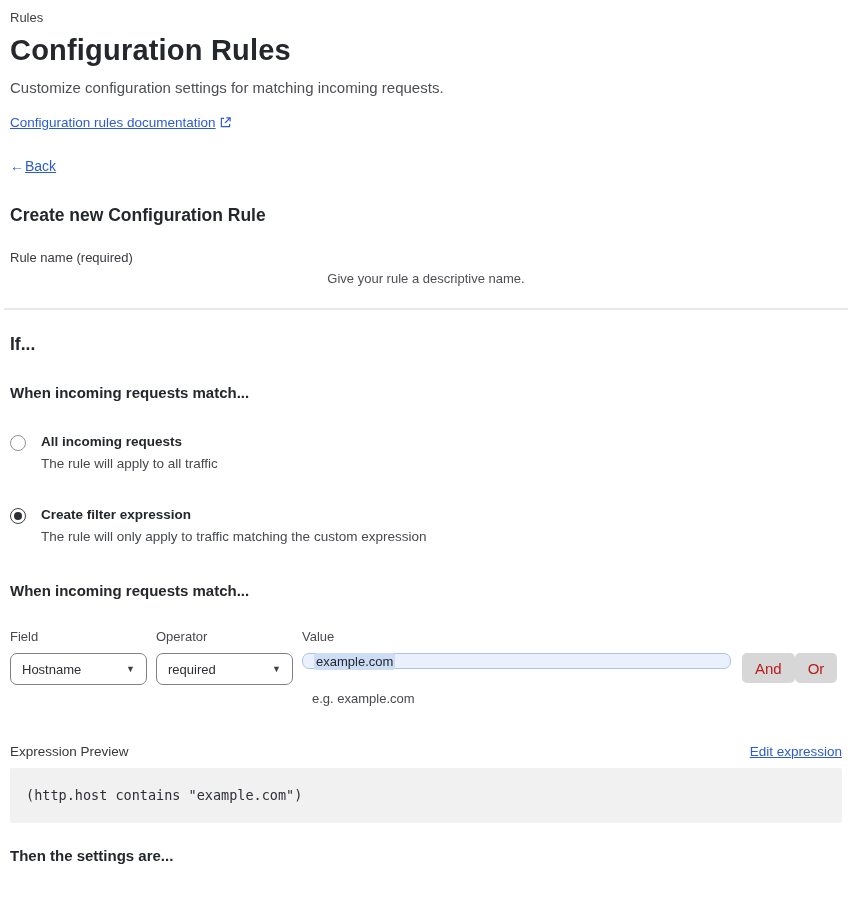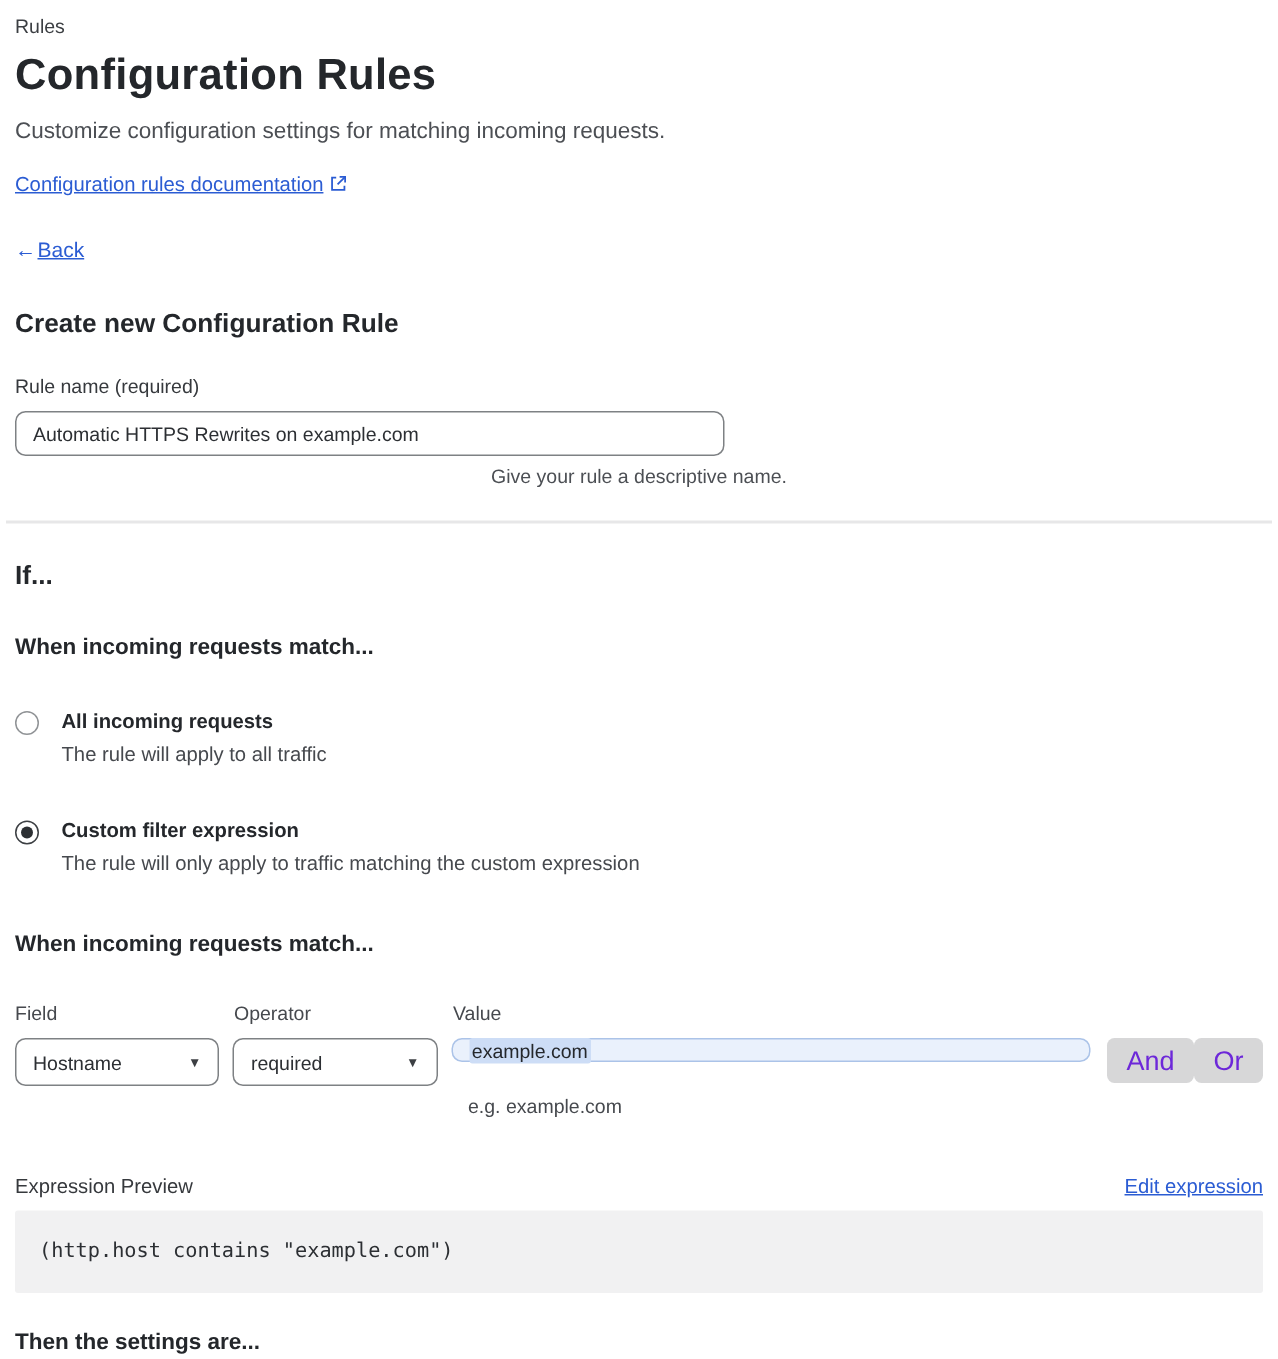--- a/index.html
+++ b/index.html
@@ -64,21 +64,21 @@
   .chevron { font-size: 9px; color: #3c3f43; }
   .value-input {
     width: 429px; height: 16px; background: #eaf1fc;
     border: 1px solid #abc3e8; border-radius: 7px;
     display: flex; align-items: center; padding: 0 11px;
     font-size: 13px; color: #24272b; cursor: text;
   }
   .value-input .selected-text { background: #cdddf6; padding: 1px 2px; border-radius: 2px; }
   .conj-btn {
     height: 30px; border: none; border-radius: 5px; background: #d7d7d8;
-    color: #6d28d9; font-size: 18px; font-family: "Liberation Sans", sans-serif;
+    color: #b91c1c; font-size: 15px; font-family: "Liberation Sans", sans-serif;
     padding: 0 13px; cursor: pointer;
   }
   .conj-btn.and { margin-left: 11px; }
   .conj-btn.or { }
   .eg-text { font-size: 13px; color: #46494e; margin-top: 6px; margin-left: 302px; }
 
   
   .preview-row { display: flex; justify-content: space-between; align-items: center; margin-top: 38px; }
   .preview-label { font-size: 13.5px; color: #36393d; }
   .edit-link { font-size: 13.5px; }
@@ -109,23 +109,20 @@
         </svg></span>
   </div>
 
   <div class="back-row">
     <span class="back-arrow">←</span><a class="link">Back</a>
   </div>
 
   <div class="section-heading">Create new Configuration Rule</div>
 
   <div class="field-label">Rule name (required)</div>
-  <div class="text-input">
-    <span>Automatic HTTPS Rewrites on example.com</span>
-  </div>
   <div class="help-text">Give your rule a descriptive name.</div>
 
   <hr class="divider">
 
   <div class="section-heading" style="margin-top:24px;">If...</div>
   <div class="match-label">When incoming requests match...</div>
 
   <div class="radio-row">
     <span class="radio-outer">
         <span class="radio-dot"></span>
@@ -134,21 +131,21 @@
       <div class="radio-title">All incoming requests</div>
       <div class="radio-desc">The rule will apply to all traffic</div>
     </span>
   </div>
 
   <div class="radio-row second">
     <span class="radio-outer selected">
         <span class="radio-dot"></span>
       </span>
     <span class="radio-texts">
-      <div class="radio-title">Custom filter expression</div>
+      <div class="radio-title">Create filter expression</div>
       <div class="radio-desc">The rule will only apply to traffic matching the custom expression</div>
     </span>
   </div>
 
   <div class="match-label" style="margin-top:38px;">When incoming requests match...</div>
 
   <div class="builder-labels">
     <div class="col-label field">Field</div>
     <div class="col-label operator">Operator</div>
     <div class="col-label value">Value</div>

